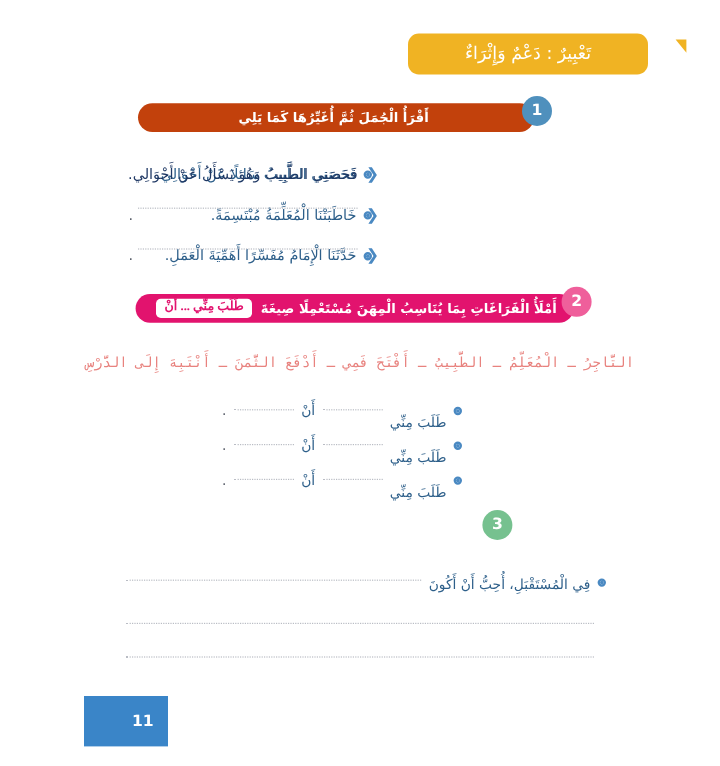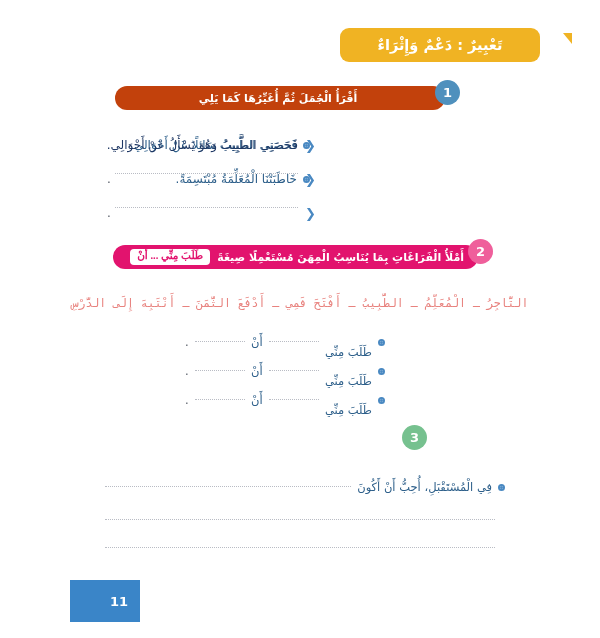--- a/index.html
+++ b/index.html
@@ -36,21 +36,21 @@
     border-radius: 9px;
     display: flex;
     align-items: center;
     justify-content: center;
     box-sizing: border-box;
     padding: 0 10px;
   }
   .title-text {
     color: #ffffff;
     font-size: 14.5px;
-    font-weight: bold;
+    font-weight: normal;
     letter-spacing: 0.3px;
     white-space: nowrap;
     line-height: 1;
   }
   .title-tail {
     position: absolute;
     right: 28px;
     top: 33px;
     width: 0;
     height: 0;
@@ -276,21 +276,21 @@
     line-height: 1;
   }
 
   
   .q3-first {
     position: absolute;
     top: 482px;
     right: 95px;
     left: 105px;
     display: flex;
-    align-items: center;
+    align-items: flex-start;
     gap: 6px;
   }
   .q3-lead {
     color: #2d5f8a;
     font-size: 11.5px;
     white-space: nowrap;
     line-height: 1;
   }
   .q3-line {
     flex: 1;
@@ -362,20 +362,24 @@
         <span class="q1-sentence">خَاطَبَتْنَا الْمُعَلِّمَةُ مُبْتَسِمَةً.</span>
       </div>
       <span class="q1-arrow">❮</span>
       <div class="q1-left">
         <span class="q1-blankline"></span>
         <span class="q1-dot-end">.</span>
       </div>
     </div>
 
     <div class="q1-row">
+      <div class="q1-right">
+        <span class="bullet"></span>
+        <span class="q1-sentence">حَدَّثَنَا الْإِمَامُ مُفَسِّرًا أَهَمِّيَةَ الْعَمَلِ.</span>
+      </div>
       <span class="q1-arrow">❮</span>
       <div class="q1-left">
         <span class="q1-blankline"></span>
         <span class="q1-dot-end">.</span>
       </div>
     </div>
 
   </div>
 
   <div class="ex-banner" id="ex2-banner">

